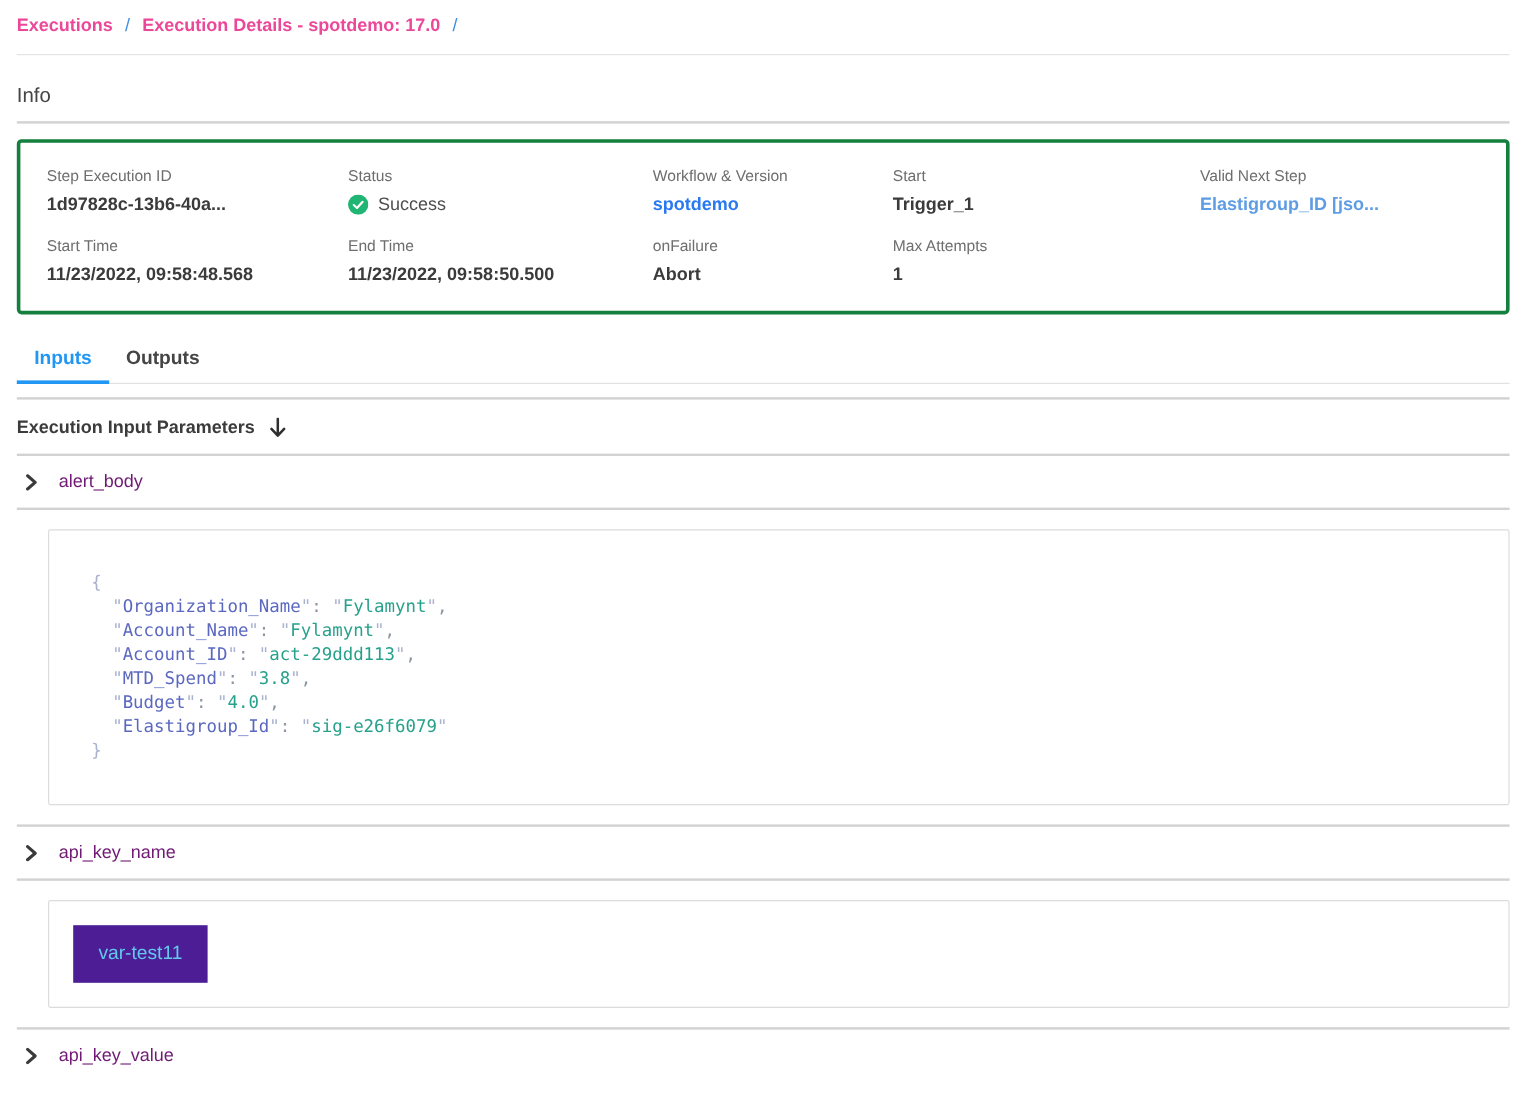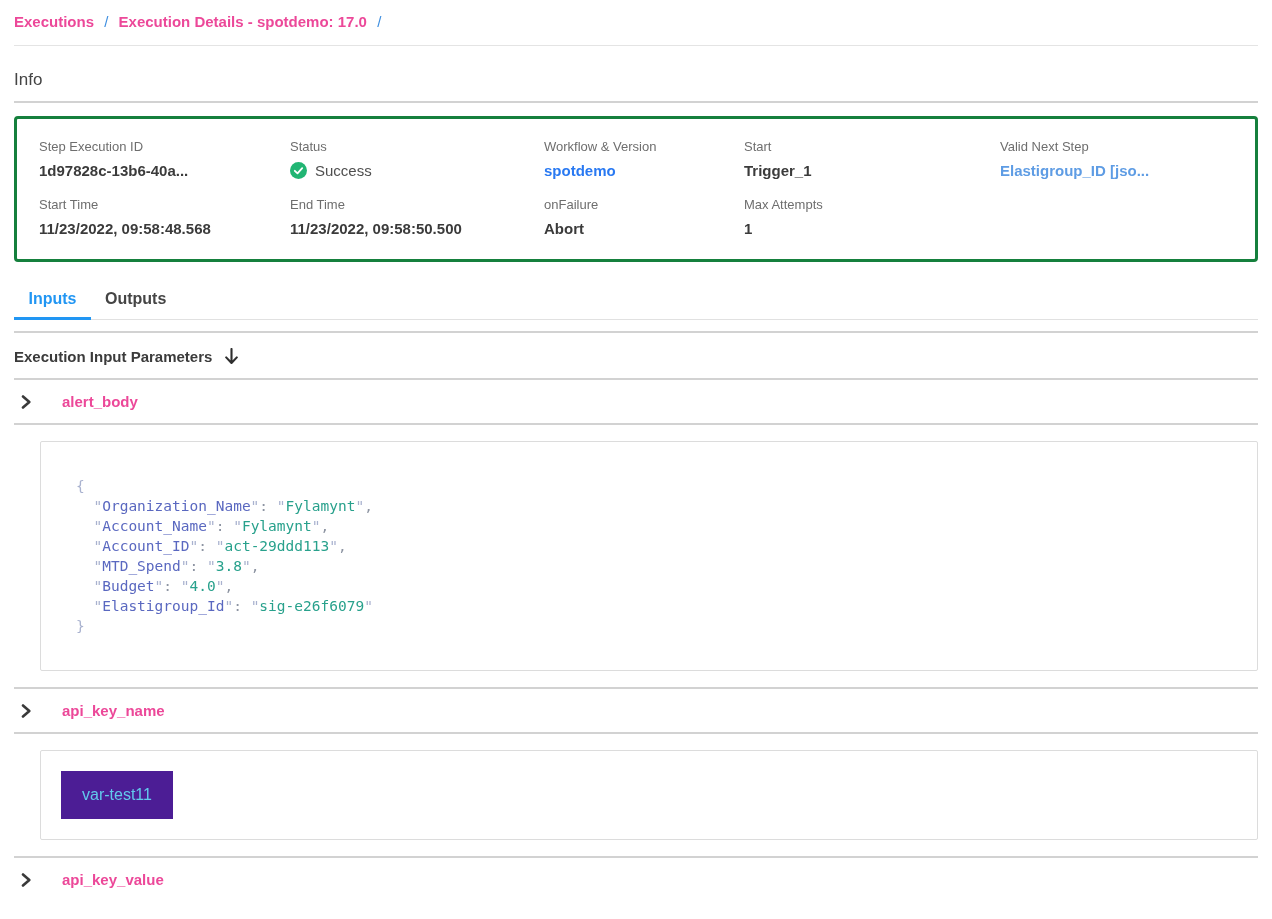--- a/index.html
+++ b/index.html
@@ -52,21 +52,21 @@
 
   .tabs-hr { margin-top: 11px; }
 
   
   .params-heading { display: flex; align-items: center; padding: 15px 0 13px 0; }
   .params-heading .label { font-size: 15px; font-weight: 600; color: #3b3b3b; }
   .params-heading .down-arrow { margin-left: 12px; display: inline-flex; cursor: pointer; }
 
   .param-row { display: flex; align-items: center; padding: 13px 0; cursor: pointer; }
   .param-row .chev { display: inline-flex; margin-left: 6px; }
-  .param-row .param-name { font-size: 15px; color: #ec4899; margin-left: 30px; font-weight: bold; }
+  .param-row .param-name { font-size: 15px; color: #701a75; margin-left: 17px; }
 
   .content-box {
     margin: 16px 0 16px 26px; border: 1px solid #dcdcdc; border-radius: 2px;
     background: #ffffff;
   }
   .code-box { padding: 34px 20px 34px 35px; }
   .code-box pre {
     font-family: "DejaVu Sans Mono", "Liberation Mono", monospace;
     font-size: 14.5px; line-height: 20px; color: #6b7383;
   }

